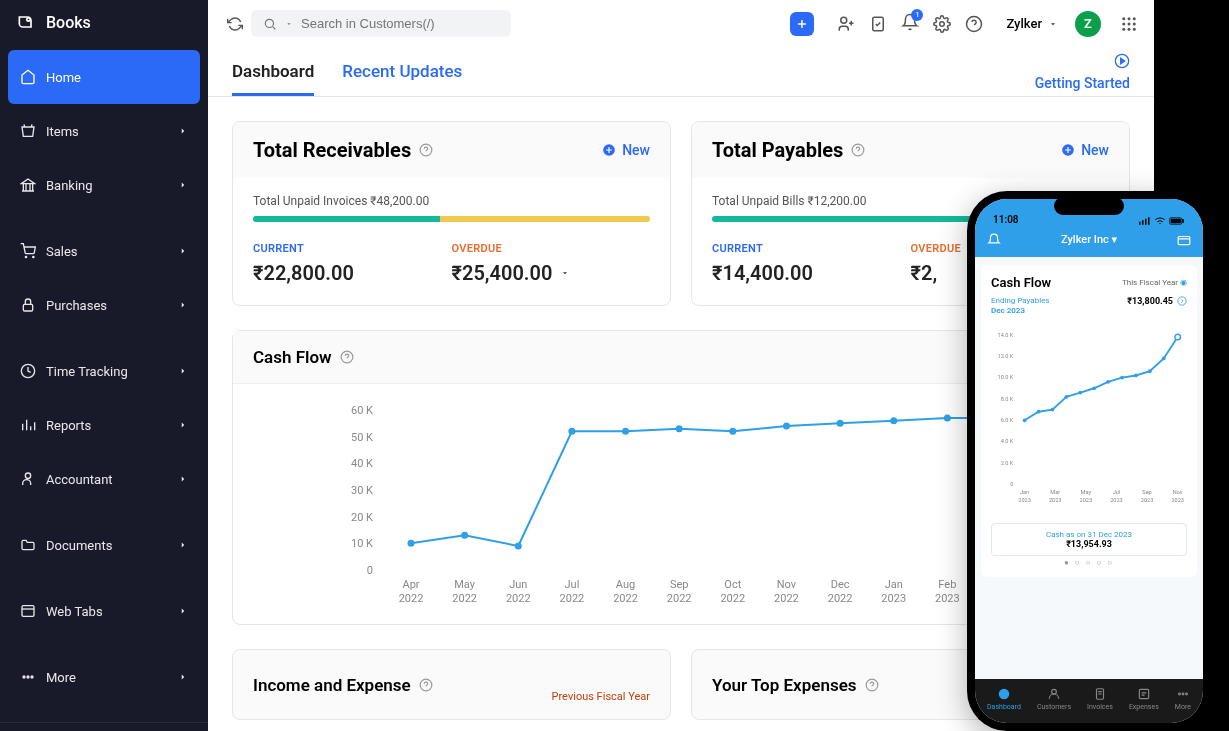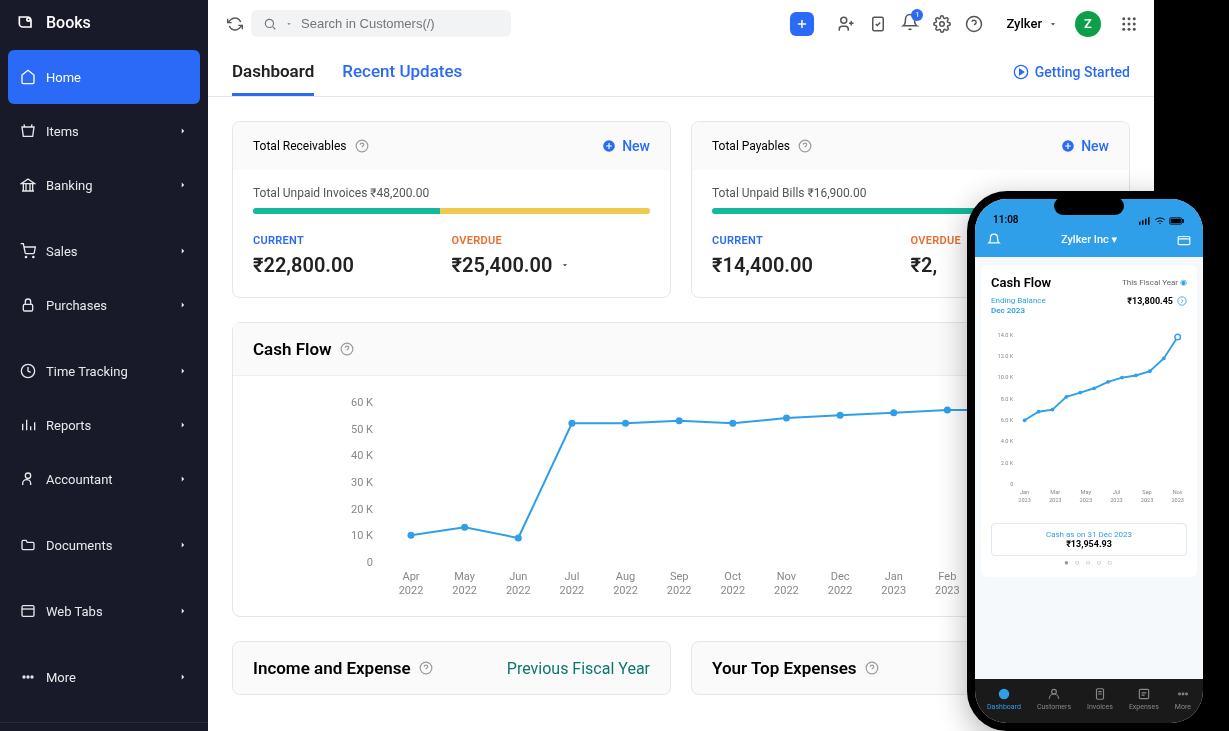--- a/index.html
+++ b/index.html
@@ -34,27 +34,27 @@
 .bell-badge { position: absolute; top: -4px; right: -4px; background: #2a6af6; color: #fff; font-size: 8px; border-radius: 50%; width: 12px; height: 12px; display: flex; align-items:center; justify-content:center; }
 .org-switch { display: flex; align-items: center; gap: 6px; font-size: 13px; font-weight: 500; cursor:pointer; margin-left: 18px; }
 .avatar { width: 26px; height: 26px; background: #0b9f4a; border-radius: 50%; color: #fff; display:flex; align-items:center; justify-content:center; font-size: 13px; font-weight: 600; margin-left: 12px; }
 .apps-icon { width: 18px; height: 18px; margin-left: 14px; cursor:pointer; }
 
 .tabs-row { display: flex; align-items: center; justify-content: space-between; padding: 0 24px; border-bottom: 1px solid #e6e6e6; }
 .tabs { display: flex; gap: 28px; }
 .tab { padding: 14px 0 12px; font-size: 17px; font-weight: 600; color: #222; cursor:pointer; }
 .tab.inactive { color: #2a6af6; font-weight: 500; }
 .tab.active { border-bottom: 3px solid #2a6af6; }
-.getting-started { display:flex; align-items:flex-start; gap:6px; color: #2a6af6; font-size: 14px; font-weight: 500; cursor:pointer; }
+.getting-started { display:flex; align-items:flex-end; gap:6px; color: #2a6af6; font-size: 14px; font-weight: 500; cursor:pointer;flex-direction:column; }
 
 .content { padding: 24px; overflow: hidden; }
 .cards-row { display: flex; gap: 20px; margin-bottom: 24px; }
 .card { flex: 1; border: 1px solid #e6e6e6; border-radius: 8px; overflow: hidden; }
 .card-head { display: flex; align-items: center; justify-content: space-between; padding: 16px 20px; background: #fafafa; }
-.card-title { font-size: 12px; font-weight: 400; display: flex; align-items: center; gap: 8px; }
+.card-title { font-size: 20px; font-weight: 700; display: flex; align-items: center; gap: 8px; }
 .info-icon { width: 14px; height: 14px; color: #999; }
 .card-new { display:flex; align-items:center; gap:6px; color: #2a6af6; font-size: 14px; font-weight: 500; cursor:pointer; }
 .card-body { padding: 16px 20px 20px; }
 .subtext { font-size: 12px; color: #555; margin-bottom: 8px; }
 .progress-bar { height: 6px; border-radius: 3px; background: #e6e6e6; display: flex; overflow: hidden; margin-bottom: 20px; }
 .pseg-green { background: #14b89a; }
 .pseg-yellow { background: #f0c94f; }
 .metrics { display: flex; }
 .metric { flex: 1; }
 .metric-label { font-size: 11px; font-weight: 600; letter-spacing: 0.3px; margin-bottom: 6px; }
@@ -62,21 +62,21 @@
 .label-overdue { color: #ea6d2e; }
 .metric-value { font-size: 20px; font-weight: 600; color: #222; display:flex; align-items:center; gap:8px; }
 
 .cashflow-card { border: 1px solid #e6e6e6; border-radius: 8px; margin-bottom: 24px; }
 .cashflow-head { padding: 16px 20px; background: #fafafa; display:flex; align-items:center; gap:8px; font-size: 17px; font-weight: 600; border-bottom: 1px solid #eee;}
 .chart-area { padding: 16px 20px 10px; position: relative; }
 .chart-svg { width: 100%; height: 210px; }
 .bottom-row { display: flex; gap: 20px; }
 .bottom-card { flex: 1; border: 1px solid #e6e6e6; border-radius: 8px; padding: 16px 20px; background: #fafafa; display:flex; align-items:center; justify-content:space-between; }
 .bottom-title { font-size: 17px; font-weight: 600; display:flex; align-items:center; gap:8px; }
-.fiscal { font-size: 16px; color: #0f766e; }
+.fiscal { font-size: 11px; color: #c2410c; margin-top: 24px; }
 
 
 .phone { position: absolute; right: 18px; bottom: 0; width: 244px; height: 540px; background: #000; border-radius: 40px; padding: 8px; box-shadow: 0 8px 30px rgba(0,0,0,0.3); }
 .phone-screen { width: 100%; height: 100%; background: #f6f9fb; border-radius: 32px; overflow: hidden; position: relative; }
 .phone-notch { position: absolute; top: 6px; left: 50%; transform: translateX(-50%); width: 70px; height: 18px; background: #000; border-radius: 10px; z-index: 3; }
 .phone-status { background: #2e9fe8; height: 28px; display:flex; align-items:flex-end; justify-content:space-between; padding: 0 18px 2px; font-size: 10px; font-weight: 600; color: #000; }
 .phone-header { background: #2e9fe8; color: #fff; padding: 6px 12px 10px; display:flex; align-items:flex-start; justify-content:space-between; font-size: 11px; font-weight: 500; }
 .phone-body { background: #fff; margin: 8px 6px; border-radius: 6px; padding: 10px; }
 .pb-head { display:flex; justify-content:space-between; align-items:center; margin-bottom:6px; }
 .pb-title { font-size: 13px; font-weight: 600; }
@@ -396,21 +396,21 @@
             </div>
             <div class="card-new">
               <svg width="14" height="14" viewBox="0 0 24 24" fill="#2a6af6">
                   <circle cx="12" cy="12" r="10"></circle>
                   <path d="M12 7v10M7 12h10" stroke="#fff" stroke-width="2"></path>
                 </svg>
               <span>New</span>
             </div>
           </div>
           <div class="card-body">
-            <div class="subtext">Total Unpaid Bills ₹16,900.00</div>
+            <div class="subtext">Total Unpaid Bills ₹12,200.00</div>
             <div class="progress-bar">
               <div class="pseg-green" id="pay-green" style="width: 85%;"></div>
             </div>
             <div class="metrics">
               <div class="metric">
                 <div class="metric-label label-current">CURRENT</div>
                 <div class="metric-value">₹14,400.00</div>
               </div>
               <div class="metric">
                 <div class="metric-label label-overdue">OVERDUE</div>
@@ -536,21 +536,21 @@
           <path d="M2 10h20"></path>
         </svg>
     </div>
     <div class="phone-body">
       <div class="pb-head">
         <span class="pb-title">Cash Flow</span>
         <span class="pb-fiscal"><span>This Fiscal Year</span> <span style="color:#2e9fe8">◉</span></span>
       </div>
       <div class="pb-row">
         <div class="pb-ending">
-          <span>Ending Balance</span><br>
+          <span>Ending Payables</span><br>
           <span style="color:#2e9fe8;font-weight:600">Dec 2023</span>
         </div>
         <div style="display:flex;align-items:center;gap:4px;">
           <span class="pb-amount">₹13,800.45</span>
           <svg width="10" height="10" viewBox="0 0 24 24" fill="none" stroke="#2e9fe8" stroke-width="2">
               <circle cx="12" cy="12" r="10"></circle>
               <path d="M10 8l4 4-4 4"></path>
             </svg>
         </div>
       </div>

